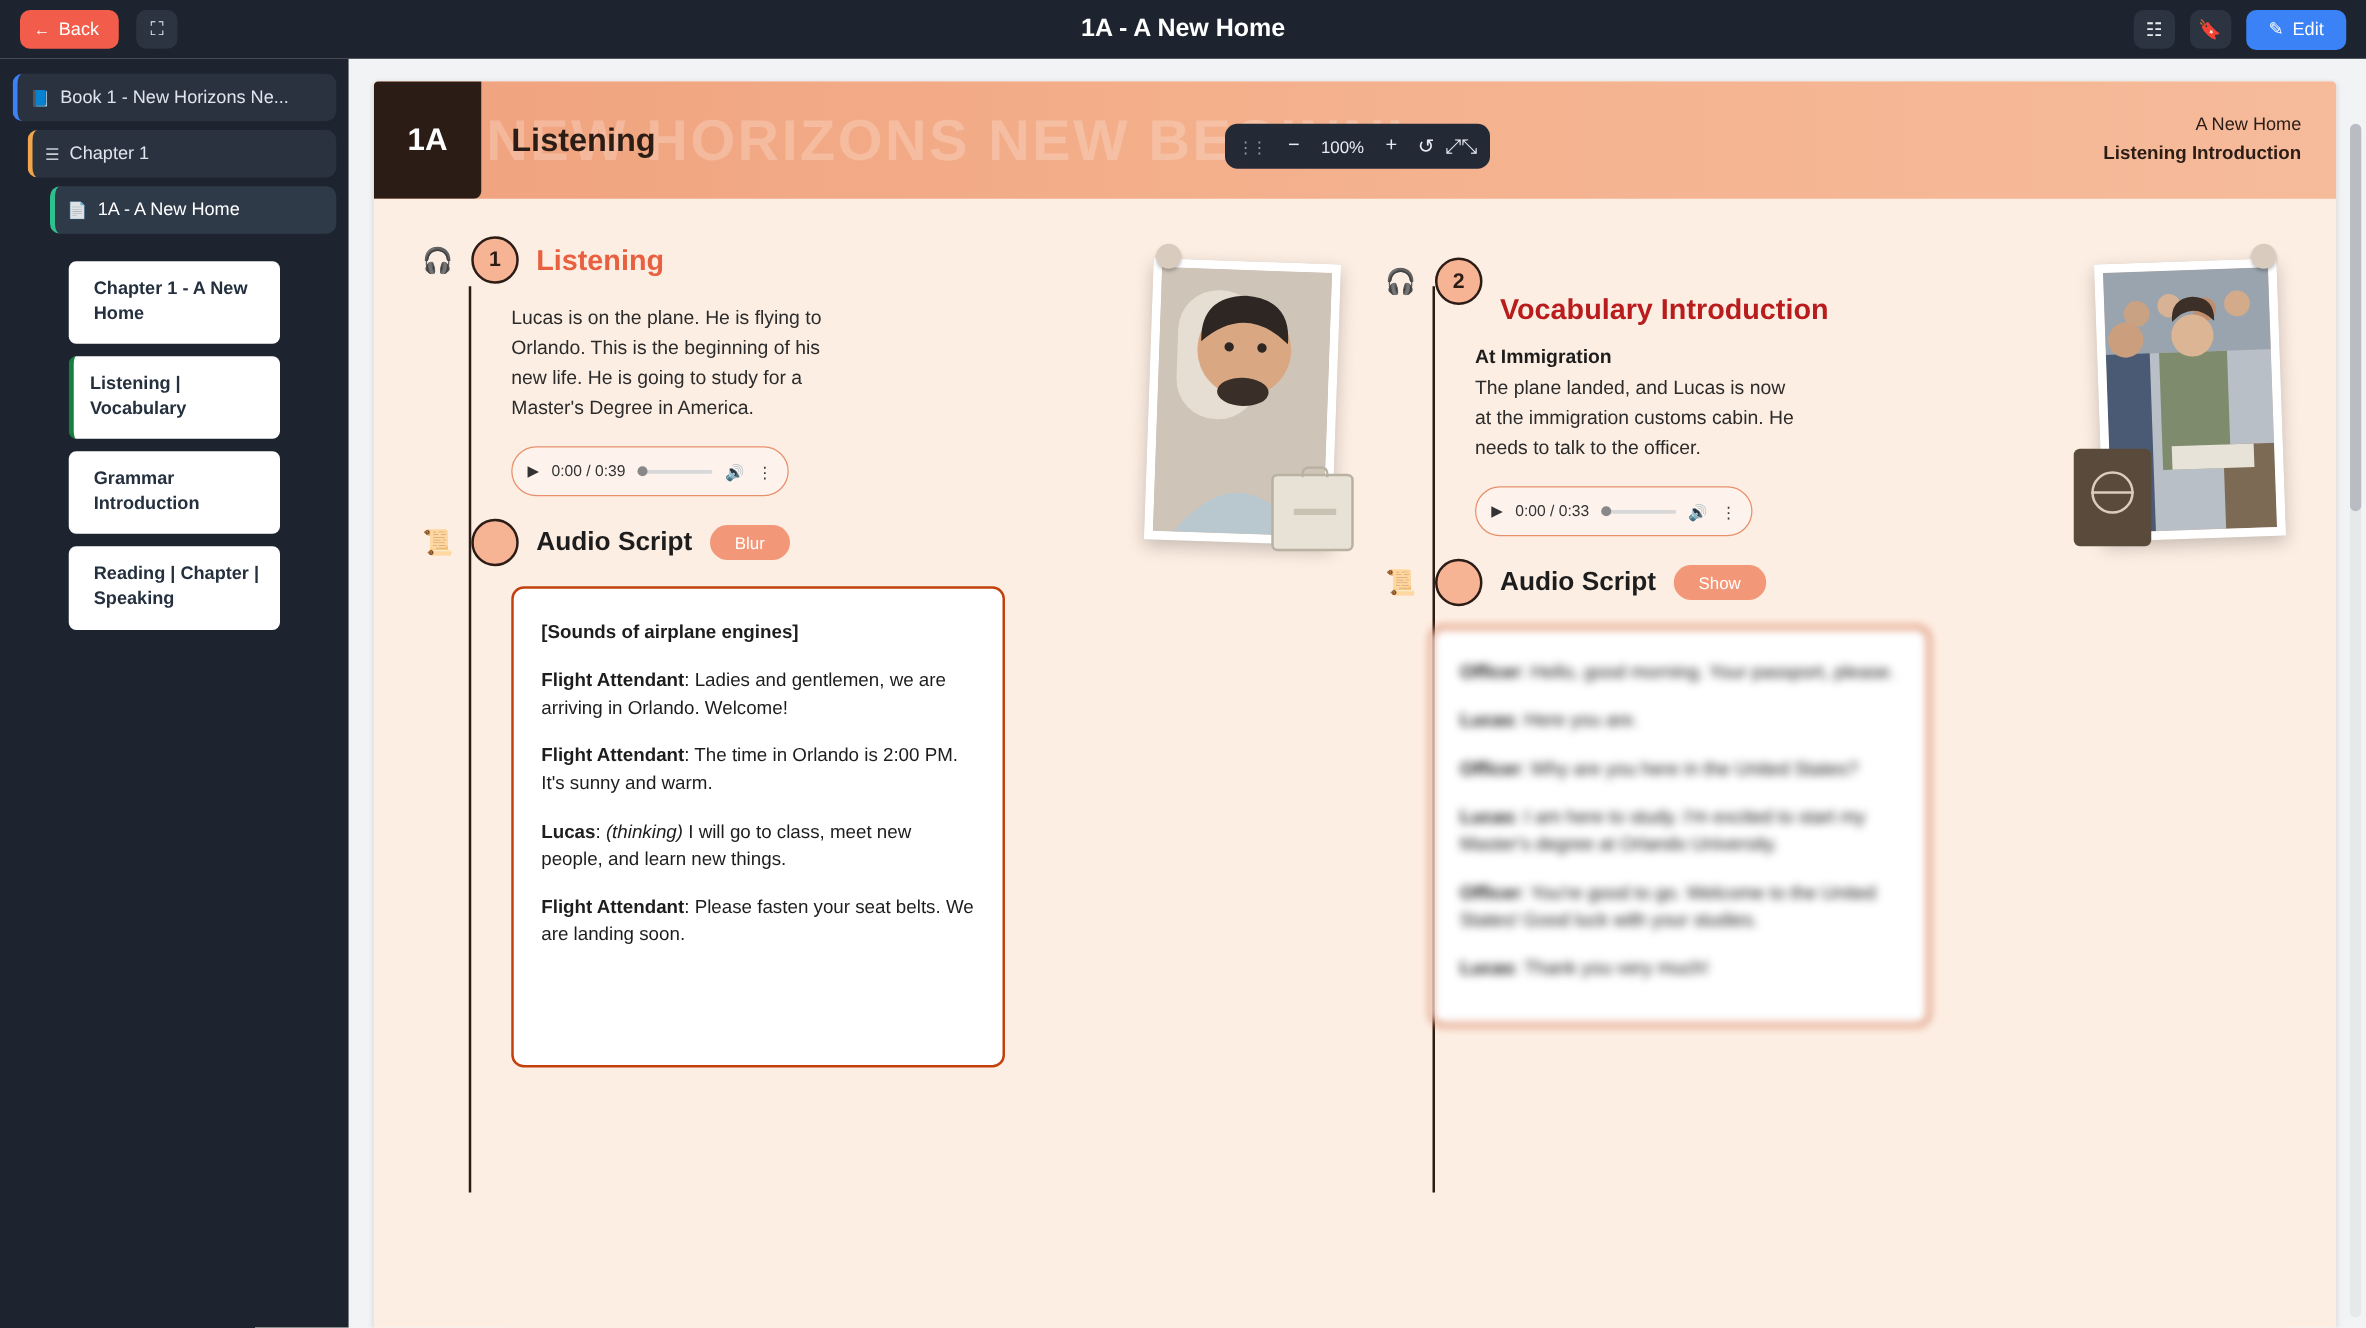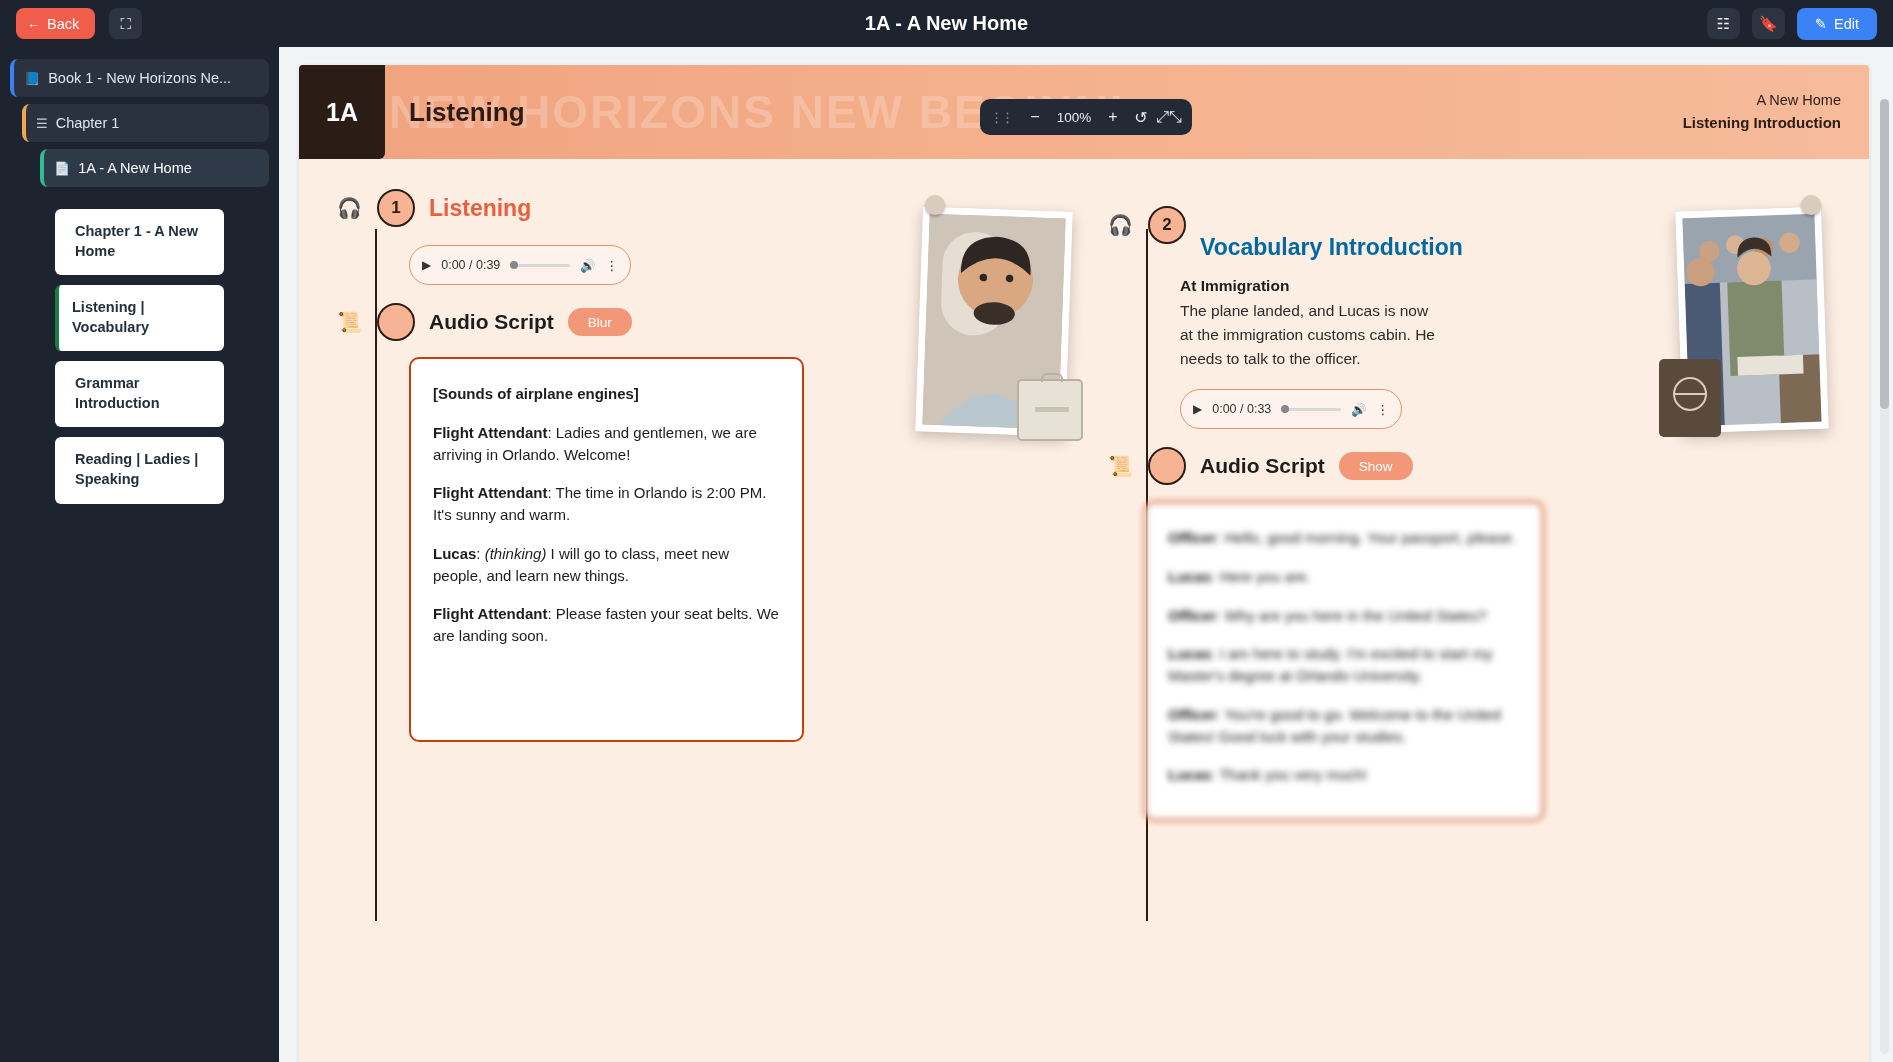--- a/index.html
+++ b/index.html
@@ -165,21 +165,21 @@
   }
   .step-ico { font-size: 20px; color: #e07a52; width: 26px; text-align: center; }
   .step-num {
     width: 38px; height: 38px; border-radius: 50%;
     background: #f6b495; border: 2px solid #2b1c16;
     display: flex; align-items: center; justify-content: center;
     font-size: 17px; font-weight: bold; color: #2b1c16;
     z-index: 2;
   }
   .step-title { font-size: 23px; font-weight: bold; color: #e8603f; }
-  .step-title.vocab { color: #0369a1; margin-top: 45px; }
+  .step-title.vocab { color: #b91c1c; margin-top: 45px; }
   .body-text {
     font-size: 15.5px; color: #2b2b2b; line-height: 1.55;
     width: 258px; margin: 16px 0 0 72px;
   }
   .sub-head { font-weight: bold; font-size: 15.5px; color: #1d1d1d; margin: 16px 0 4px 72px; }
   .body-text.tight { margin-top: 4px; }
   
   .audio {
     margin: 18px 0 0 72px;
     width: 222px; height: 40px;
@@ -281,21 +281,21 @@
   </div>
   <div class="tree-item tree-lesson">
     <span class="tree-ico">📄</span>
     <span>1A - A New Home</span>
   </div>
 
   <div class="section-list">
     <div class="section-item">Chapter 1 - A New Home</div>
     <div class="section-item active">Listening | Vocabulary</div>
     <div class="section-item">Grammar Introduction</div>
-    <div class="section-item">Reading | Ladies | Speaking</div>
+    <div class="section-item">Reading | Chapter | Speaking</div>
   </div>
 </div>
 
 <div class="canvas">
 
   <div class="zoom-toolbar">
     <span class="grip">⋮⋮</span>
     <button>−</button>
     <span class="zoom-level">100%</span>
     <button>+</button>
@@ -323,20 +323,21 @@
 
       <div class="col left">
         <div class="timeline"></div>
 
         <div class="step">
           <span class="step-ico">🎧</span>
           <span class="step-num">1</span>
           <span class="step-title">Listening</span>
         </div>
 
+        <div class="body-text">Lucas is on the plane. He is flying to Orlando. This is the beginning of his new life. He is going to study for a Master's Degree in America.</div>
 
         <div class="audio">
           <span class="pl">▶</span>
           <span class="time">0:00 / 0:39</span>
           <span class="bar"></span>
           <span>🔊</span>
           <span>⋮</span>
         </div>
 
         <div class="photo-wrap" style="left:620px; top:20px;">

